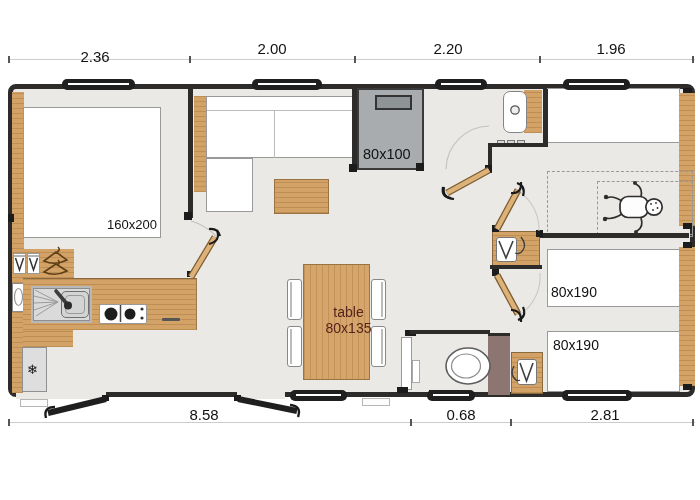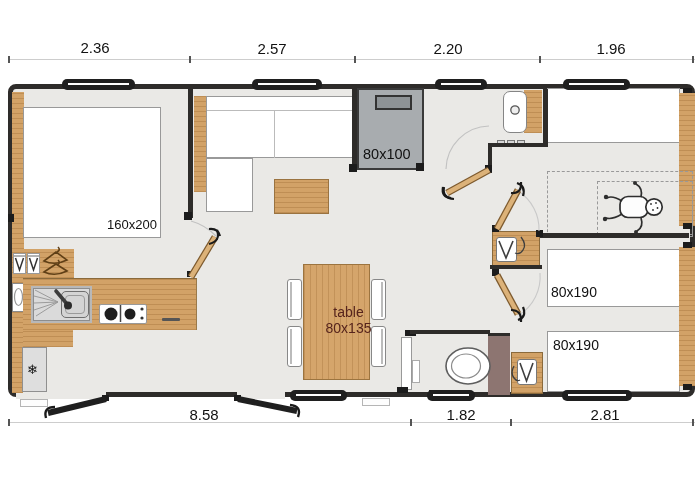--- a/index.html
+++ b/index.html
@@ -34,22 +34,22 @@
 <body>
 
 <div id="stage">
 
   <div class="abs dimline" style="left:8px;top:59px;width:687px;"></div>
   <div class="abs tick" style="left:8px;top:56px;"></div>
   <div class="abs tick" style="left:189px;top:56px;"></div>
   <div class="abs tick" style="left:354px;top:56px;"></div>
   <div class="abs tick" style="left:539px;top:56px;"></div>
   <div class="abs tick" style="left:692px;top:56px;"></div>
-  <div class="dim" style="left:63px;top:39px;">2.36</div>
-  <div class="dim" style="left:240px;top:40px;">2.57</div>
+  <div class="dim" style="left:63px;top:48px;">2.36</div>
+  <div class="dim" style="left:240px;top:40px;">2.00</div>
   <div class="dim" style="left:416px;top:40px;">2.20</div>
   <div class="dim" style="left:579px;top:40px;">1.96</div>
 
   <div class="abs shell"></div>
 
   <div class="abs gap" style="left:16px;top:388px;width:90px;height:11px;"></div>
   <div class="abs gap" style="left:237px;top:388px;width:48px;height:11px;"></div>
 
   <div class="abs wood" style="left:12px;top:92px;width:12px;height:157px;"></div>
   <div class="abs whitebox" style="left:23px;top:107px;width:138px;height:131px;"></div>
@@ -293,16 +293,16 @@
       <circle cx="657.5" cy="208" r="0.9" fill="#2e2e2e" stroke="none"></circle>
     </g>
   </svg>
 
   <div class="abs dimline" style="left:8px;top:422px;width:687px;"></div>
   <div class="abs tick" style="left:8px;top:419px;"></div>
   <div class="abs tick" style="left:410px;top:419px;"></div>
   <div class="abs tick" style="left:510px;top:419px;"></div>
   <div class="abs tick" style="left:692px;top:419px;"></div>
   <div class="dim" style="left:172px;top:406px;">8.58</div>
-  <div class="dim" style="left:429px;top:406px;">1.82</div>
+  <div class="dim" style="left:429px;top:406px;">0.68</div>
   <div class="dim" style="left:573px;top:406px;">2.81</div>
 
 </div>
 
 </body></html>

